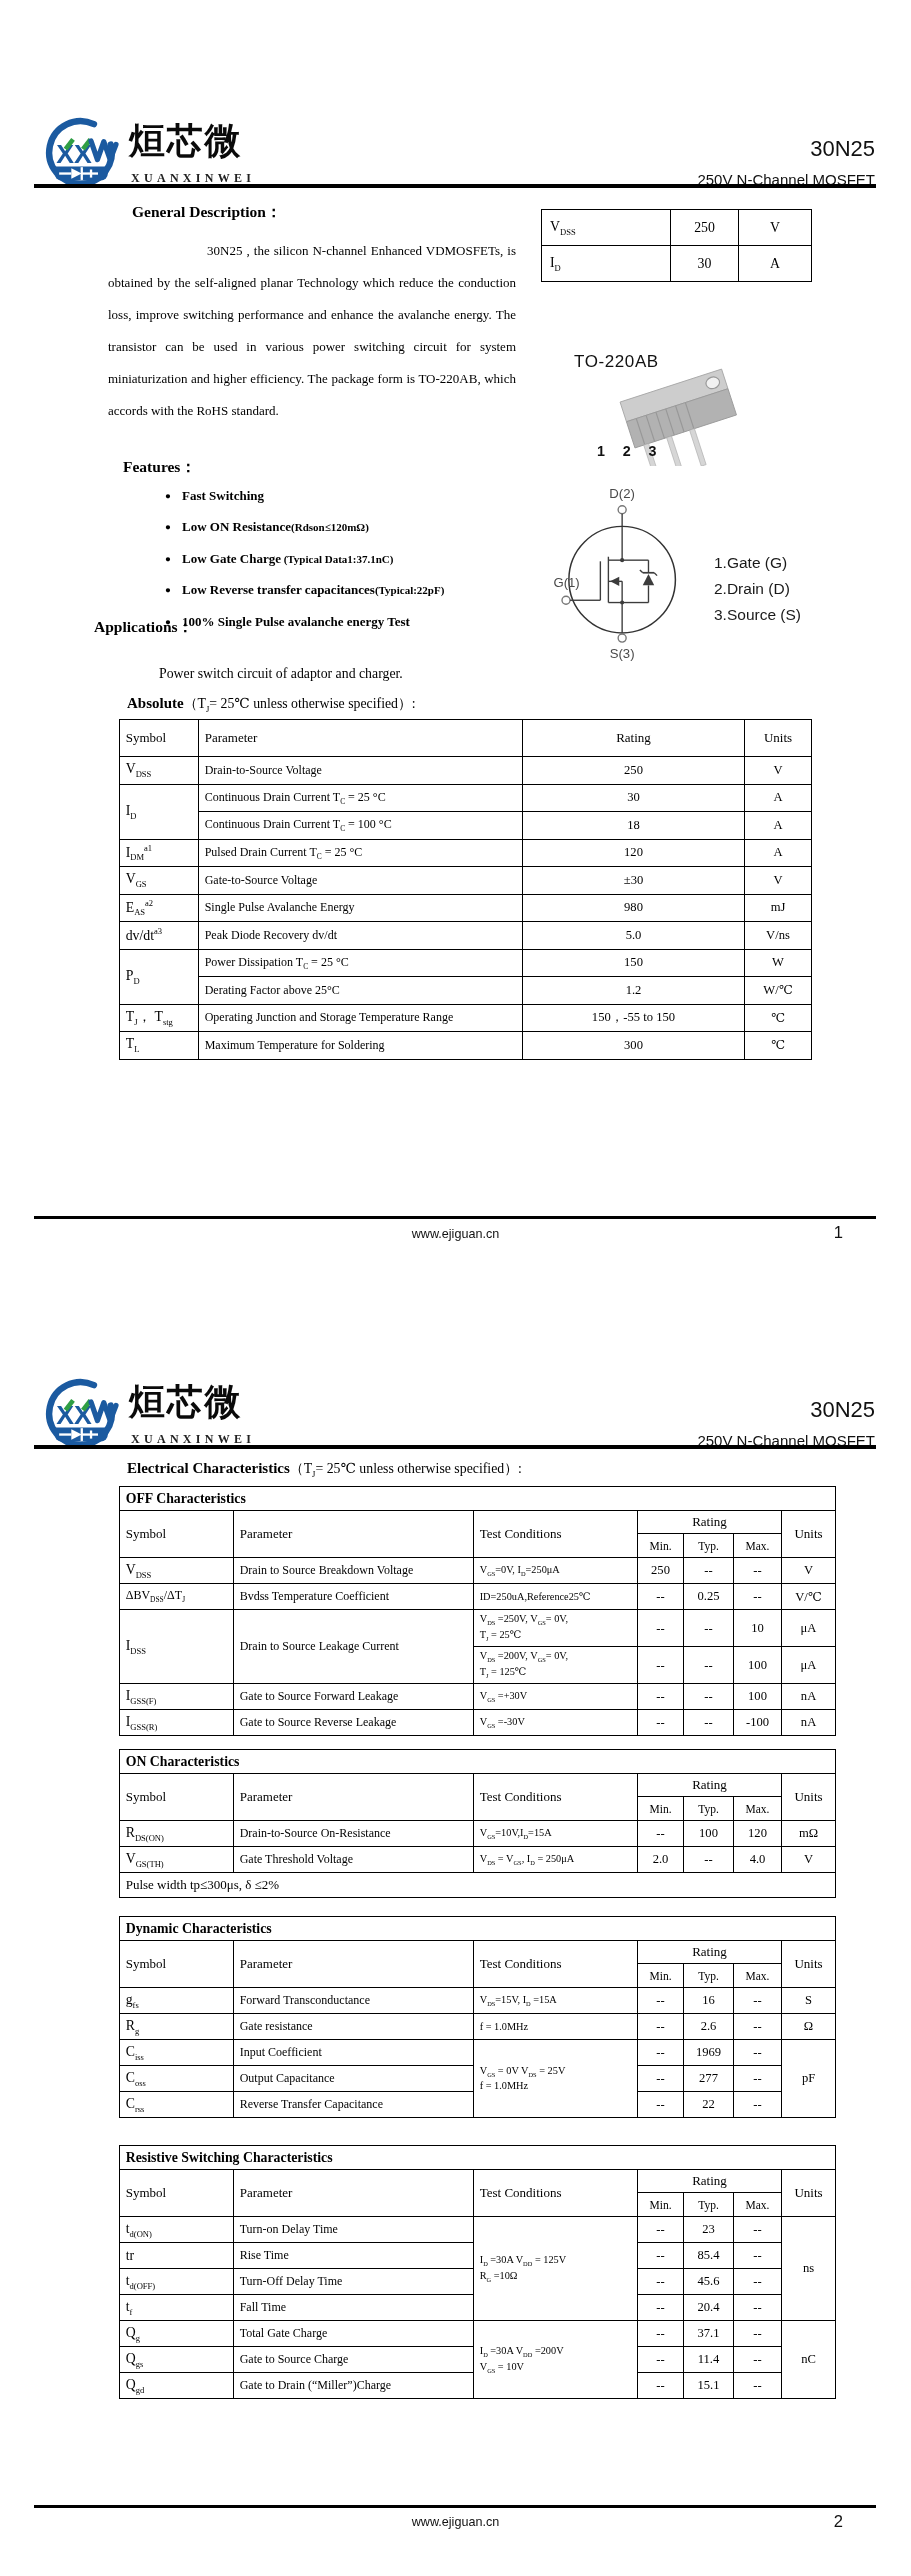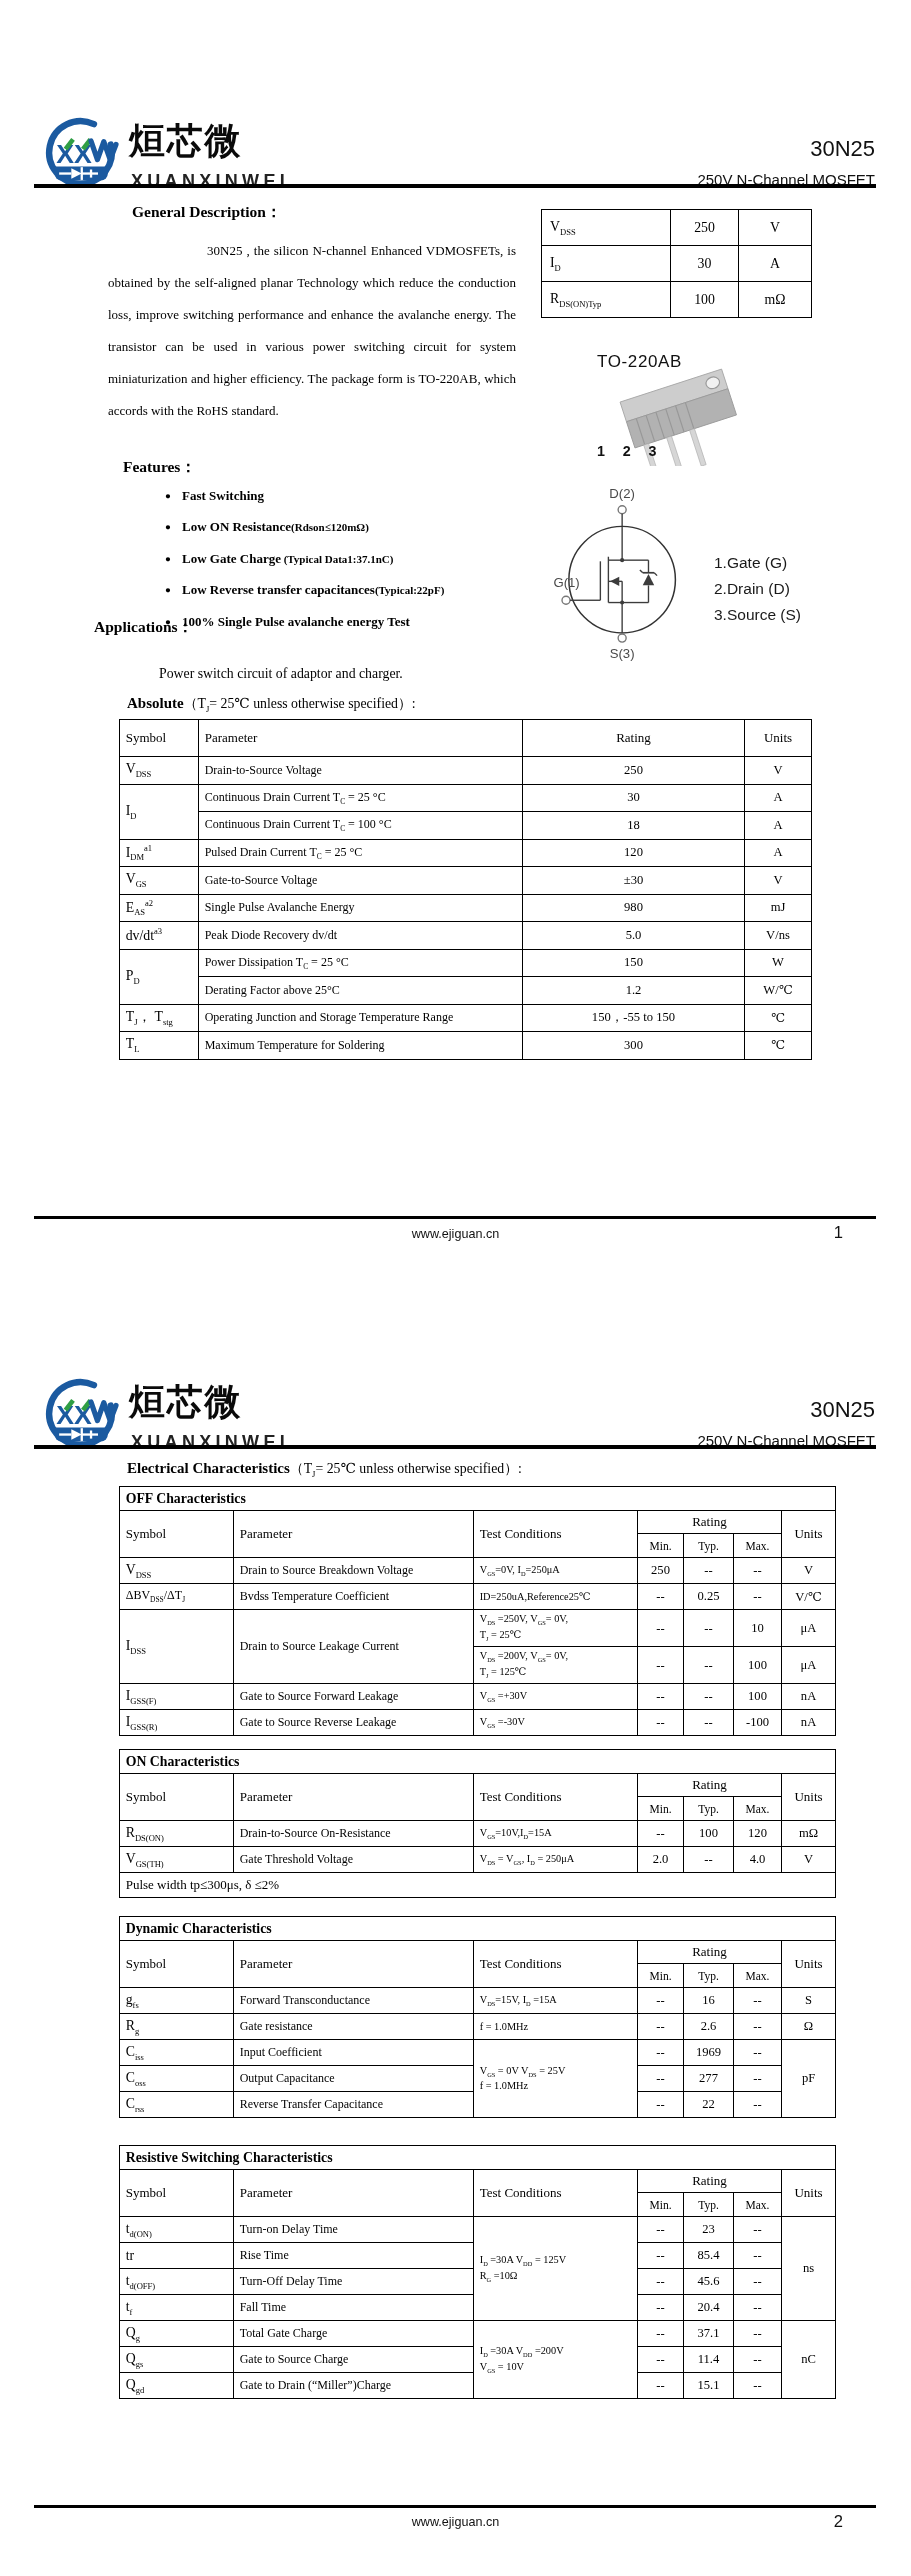--- a/index.html
+++ b/index.html
@@ -4,22 +4,22 @@
 <style>
   html,body{margin:0;padding:0;background:#fff;}
   .doc{position:relative;width:911px;height:2576px;background:#fff;color:#000;
        font-family:"Liberation Serif","DejaVu Serif",serif;}
   .abs{position:absolute;}
   .sans{font-family:"Liberation Sans","DejaVu Sans",sans-serif;}
   .rule{position:absolute;left:34px;width:842px;height:4px;background:#000;}
   
   .brand-cn{position:absolute;font-family:"DejaVu Sans",sans-serif;font-weight:bold;
             font-size:36px;letter-spacing:1.7px;color:#0a0a0a;line-height:1;}
-  .brand-en{position:absolute;font-family:Liberation Sans, sans-serif;
-            font-size:18px;letter-spacing:4.3px;color:#222;font-weight:600;}
+  .brand-en{position:absolute;font-family:Liberation Serif, serif;
+            font-size:12px;letter-spacing:4.3px;color:#222;font-weight:600;}
   .partno{position:absolute;right:36px;text-align:right;font-size:22px;color:#111;line-height:1;}
   .subtitle{position:absolute;right:36px;text-align:right;font-size:15px;color:#111;line-height:1;}
   
   .h1{position:absolute;font-weight:bold;font-size:15.5px;color:#000;}
   .para{position:absolute;left:108px;width:408px;font-size:13px;line-height:32px;
         text-align:justify;text-indent:99px;color:#000;}
   .feat-row{position:absolute;left:165px;width:436px;font-weight:bold;font-size:13px;color:#000;white-space:nowrap;}
   .feat-row .dot{display:inline-block;width:17px;font-size:9.8px;vertical-align:1.1px;}
   .feat-note{font-size:11px;font-weight:bold;}
   .apps-text{position:absolute;left:159px;font-size:13.8px;color:#000;}
@@ -102,29 +102,24 @@
         <tr style="height:36px">
           <td class="l">V<sub>DSS</sub></td>
           <td class="m">250</td>
           <td class="m">V</td>
         </tr>
     <tr style="height:36px">
           <td class="l">I<sub>D</sub></td>
           <td class="m">30</td>
           <td class="m">A</td>
         </tr>
-    <tr style="height:36px">
-          <td class="l">R<sub>DS(ON)Typ</sub></td>
-          <td class="m">100</td>
-          <td class="m">mΩ</td>
-        </tr>
   </tbody>
     </table>
 
-  <div class="pkg-name sans" style="left:542px;top:352px;width:195px;text-align:center">TO-220AB</div>
+  <div class="pkg-name sans" style="left:574px;top:352px;width:195px;">TO-220AB</div>
 
   <svg class="abs" style="left:559px;top:368px" width="241" height="98" viewBox="0 0 420 170">
     <g transform="rotate(-18 210 80)">
       <rect x="118" y="28" width="186" height="36" fill="#cdcdcd" stroke="#a8a8a8" stroke-width="1.5"></rect>
       <ellipse cx="282" cy="46" rx="12" ry="10" fill="#f1f1f1" stroke="#999" stroke-width="2"></ellipse>
       <rect x="118" y="64" width="186" height="48" fill="#b2b2b2" stroke="#9a9a9a" stroke-width="1.5"></rect>
       <line x1="136" y1="64" x2="136" y2="112" stroke="#989898" stroke-width="2"></line>
       <line x1="154" y1="64" x2="154" y2="112" stroke="#989898" stroke-width="2"></line>
       <line x1="172" y1="64" x2="172" y2="112" stroke="#989898" stroke-width="2"></line>
       <line x1="190" y1="64" x2="190" y2="112" stroke="#989898" stroke-width="2"></line>

